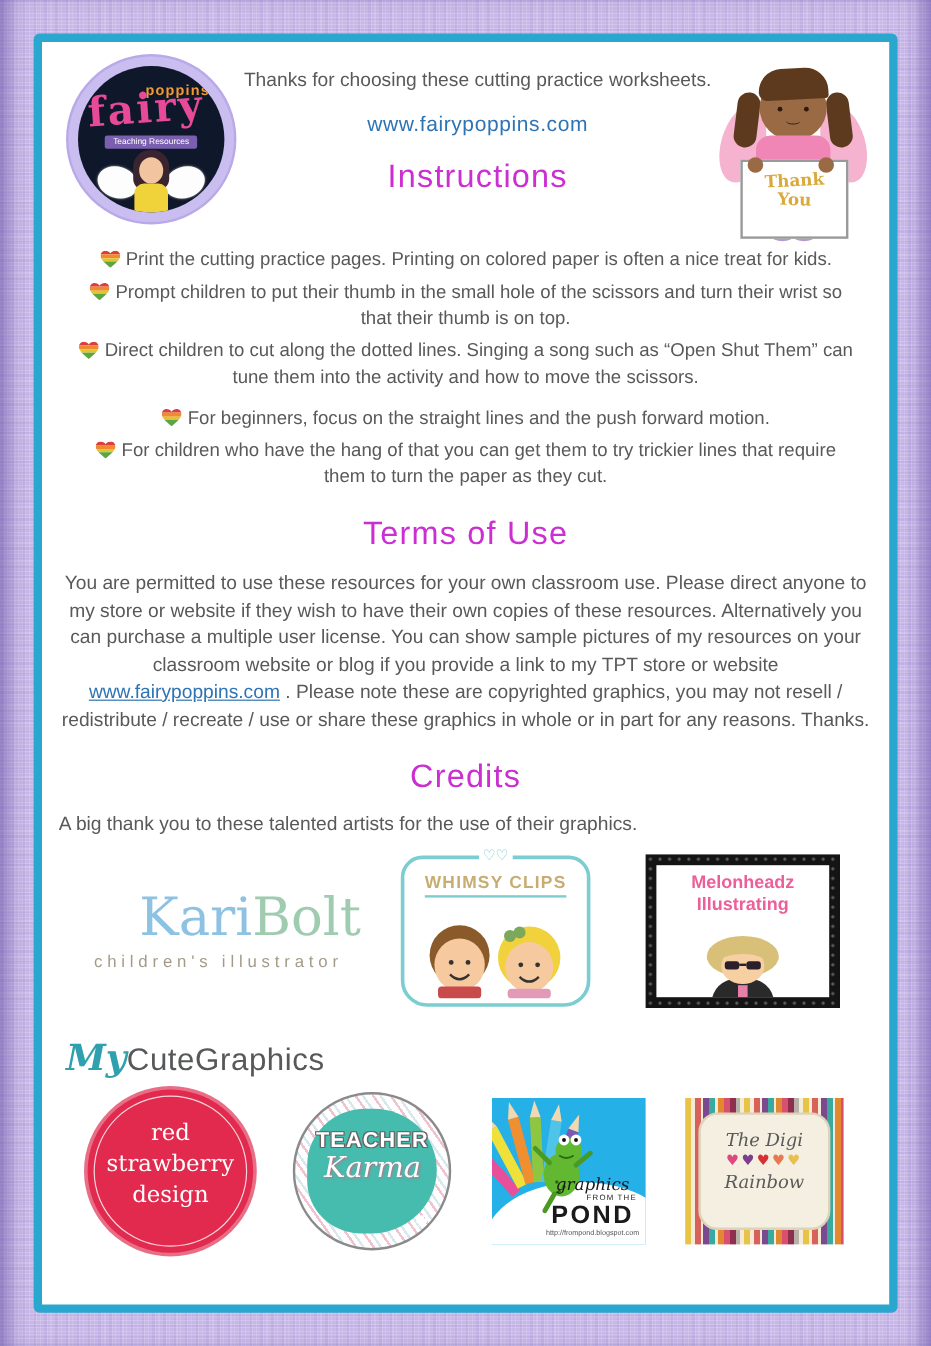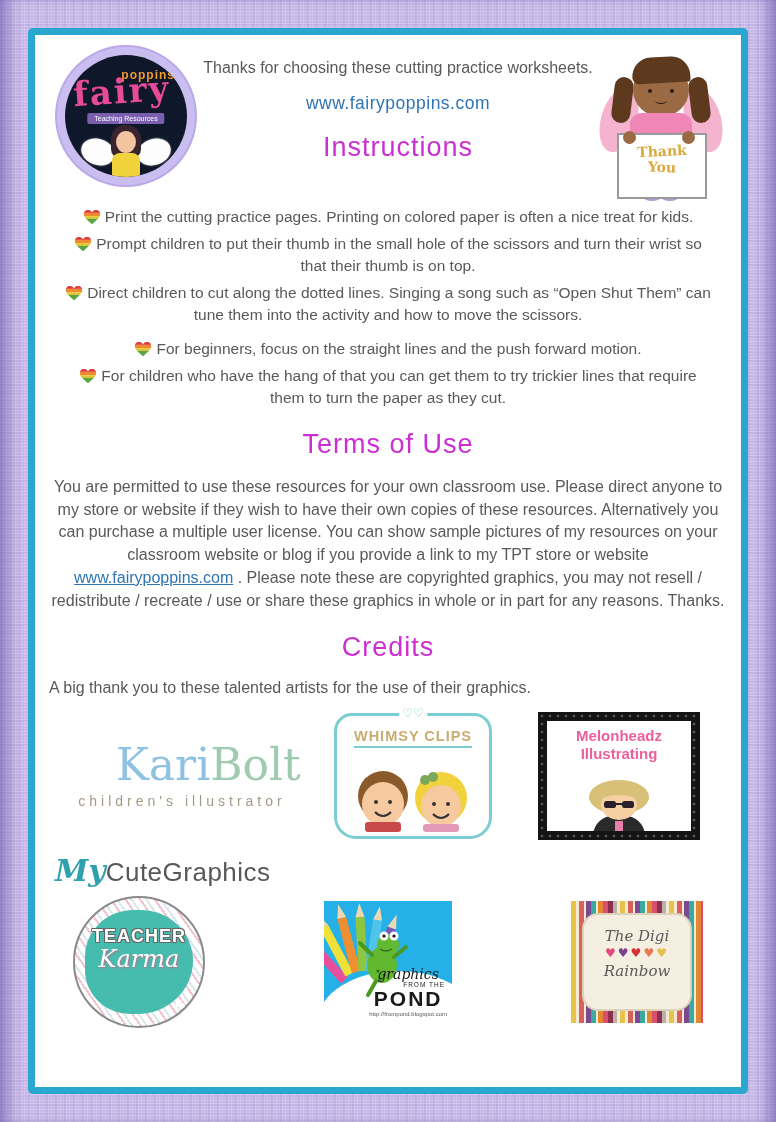--- a/index.html
+++ b/index.html
@@ -86,21 +86,21 @@
   .whimsy svg{position:absolute;bottom:4px;left:50%;transform:translateX(-50%);}
 
   .melon{width:162px;height:128px;background-color:#141414;
     background-image:radial-gradient(circle,#5a5a5a 1px,rgba(0,0,0,0) 1.7px);background-size:8px 8px;
     padding:9px;box-sizing:border-box;}
   .melon-inner{background:#fff;width:100%;height:100%;text-align:center;position:relative;overflow:hidden;}
   .melon-t{color:#ec5f9a;font-size:15px;font-weight:bold;line-height:1.15;}
   .melon-t.first{margin-top:6px;}
   .melon-inner svg{position:absolute;bottom:-2px;left:50%;transform:translateX(-50%);}
 
-  .mycute{margin:8px 0 2px 6px;}
+  .mycute{margin:20px 0 2px 6px;}
   .mc1{font-family:"DejaVu Serif",serif;font-style:italic;font-weight:bold;font-size:30px;color:#2fa0ad;}
   .mc2{font-size:26px;color:#57585a;letter-spacing:.5px;}
 
   .logo-row2{display:flex;justify-content:space-between;align-items:center;padding:0 24px;margin-top:8px;}
   .strawberry{width:138px;height:136px;border-radius:50%;background:#e12a4e;position:relative;text-align:center;
     box-shadow:0 0 0 3px #e86e86;}
   .strawberry::before{content:"";position:absolute;inset:5px;border:1.5px solid rgba(255,255,255,.8);border-radius:50%;}
   .straw-line{position:relative;color:#fff;font-family:"DejaVu Serif",serif;font-size:19px;line-height:1.35;}
   .straw-line.first{padding-top:24px;}
 
@@ -279,20 +279,25 @@
           </svg>
         </div>
       </div>
     </div>
 
     <div class="mycute">
       <span class="mc1">My</span><span class="mc2">CuteGraphics</span>
     </div>
 
     <div class="logo-row2">
+      <div class="strawberry">
+        <div class="straw-line first">red</div>
+        <div class="straw-line">strawberry</div>
+        <div class="straw-line">design</div>
+      </div>
 
       <div class="karma">
         <div class="karma-splash"></div>
         <div class="karma-t1">TEACHER</div>
         <div class="karma-t2">Karma</div>
         <div class="karma-fleur">♣</div>
       </div>
 
       <div class="pond">
         <div class="pond-cloud"></div>

